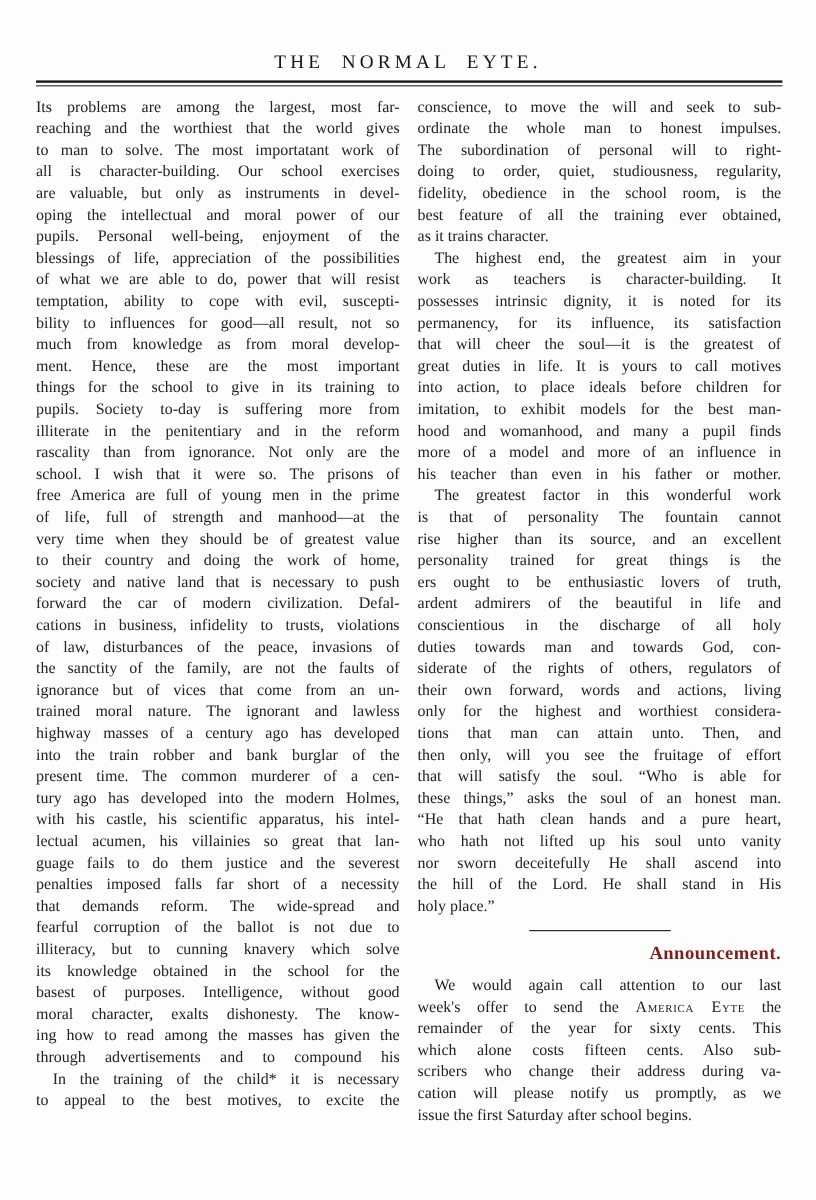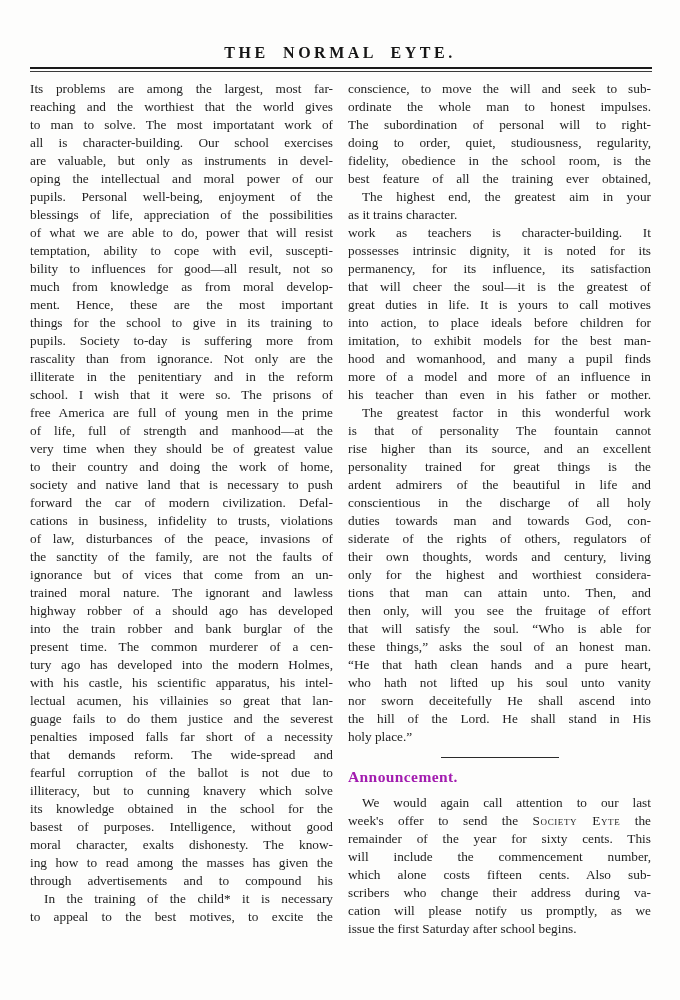--- a/index.html
+++ b/index.html
@@ -17,21 +17,21 @@
     color: #1d1d1d;
   }
   .masthead {
     padding-top: 45px;
     text-align: center;
   }
   .masthead h1 {
     margin: 0;
     font-size: 16px;
     line-height: 16px;
-    font-weight: bold;
+    font-weight: normal;
     letter-spacing: 3.5px;
     word-spacing: 7px;
     color: #161616;
   }
   .double-rule {
     margin: 6px 28px 0 30px;
     height: 2px;
     border-top: 2.5px solid #1a1a1a;
     border-bottom: 1px solid #3a3a3a;
   }
@@ -63,26 +63,26 @@
     letter-spacing: 0.6px;
   }
   .sep-rule {
     width: 118px;
     margin: 11px auto 0 auto;
     border-top: 1.4px solid #2a2a2a;
     height: 0;
   }
   .col-heading {
     margin: 9px 0 7px 0;
-    text-align: left;
+    text-align: right;
     font-size: 15.5px;
     line-height: 20px;
     font-weight: bold;
     letter-spacing: 0.4px;
-    color: #a21caf;
+    color: #7f1d1d;
   }
 </style>
 </head>
 <body>
 
 <div class="page">
   <div class="masthead">
     <h1>THE NORMAL EYTE.</h1>
   </div>
   <div class="double-rule"></div>
@@ -96,35 +96,35 @@
         <div class="tline">oping the intellectual and moral power of our</div>
         <div class="tline">pupils.  Personal well-being, enjoyment of the</div>
         <div class="tline">blessings of life, appreciation of the possibilities</div>
         <div class="tline">of what we are able to do, power that will resist</div>
         <div class="tline">temptation, ability to cope with evil, suscepti-</div>
         <div class="tline">bility to influences for good—all result, not so</div>
         <div class="tline">much from knowledge as from moral develop-</div>
         <div class="tline">ment.  Hence, these are the most important</div>
         <div class="tline">things for the school to give in its training to</div>
         <div class="tline">pupils.  Society to-day is suffering more from</div>
+        <div class="tline">illiterate in the penitentiary and in the reform</div>
         <div class="tline">rascality than from ignorance.  Not only are the</div>
-        <div class="tline">illiterate in the penitentiary and in the reform</div>
         <div class="tline">school.  I wish that it were so.  The prisons of</div>
         <div class="tline">free America are full of young men in the prime</div>
         <div class="tline">of life, full of strength and manhood—at the</div>
         <div class="tline">very time when they should be of greatest value</div>
         <div class="tline">to their country and doing the work of home,</div>
         <div class="tline">society and native land that is necessary to push</div>
         <div class="tline">forward the car of modern civilization.  Defal-</div>
         <div class="tline">cations in business, infidelity to trusts, violations</div>
         <div class="tline">of law, disturbances of the peace, invasions of</div>
         <div class="tline">the sanctity of the family, are not the faults of</div>
         <div class="tline">ignorance but of vices that come from an un-</div>
         <div class="tline">trained moral nature.  The ignorant and lawless</div>
-        <div class="tline">highway robber of a should ago has developed</div>
+        <div class="tline">highway masses of a century ago has developed</div>
         <div class="tline">into the train robber and bank burglar of the</div>
         <div class="tline">present time.  The common murderer of a cen-</div>
         <div class="tline">tury ago has developed into the modern Holmes,</div>
         <div class="tline">with his castle, his scientific apparatus, his intel-</div>
         <div class="tline">lectual acumen, his villainies so great that lan-</div>
         <div class="tline">guage fails to do them justice and the severest</div>
         <div class="tline">penalties imposed falls far short of a necessity</div>
         <div class="tline">that demands reform.  The wide-spread and</div>
         <div class="tline">fearful corruption of the ballot is not due to</div>
         <div class="tline">illiteracy, but to cunning knavery which solve</div>
@@ -136,56 +136,56 @@
         <div class="tline indent">In the training of the child* it is necessary</div>
         <div class="tline">to appeal to the best motives, to excite the</div>
       </div>
     <div class="col">
         <div class="tline">conscience, to move the will and seek to sub-</div>
         <div class="tline">ordinate the whole man to honest impulses.</div>
         <div class="tline">The subordination of personal will to right-</div>
         <div class="tline">doing to order, quiet, studiousness, regularity,</div>
         <div class="tline">fidelity, obedience in the school room, is the</div>
         <div class="tline">best feature of all the training ever obtained,</div>
+        <div class="tline pend">as it trains character.</div>
         <div class="tline indent">The highest end, the greatest aim in your</div>
-        <div class="tline pend">as it trains character.</div>
         <div class="tline">work as teachers is character-building.  It</div>
         <div class="tline">possesses intrinsic dignity, it is noted for its</div>
         <div class="tline">permanency, for its influence, its satisfaction</div>
         <div class="tline">that will cheer the soul—it is the greatest of</div>
         <div class="tline">great duties in life.  It is yours to call motives</div>
         <div class="tline">into action, to place ideals before children for</div>
         <div class="tline">imitation, to exhibit models for the best man-</div>
         <div class="tline">hood and womanhood, and many a pupil finds</div>
         <div class="tline">more of a model and more of an influence in</div>
         <div class="tline">his teacher than even in his father or mother.</div>
         <div class="tline indent">The greatest factor in this wonderful work</div>
         <div class="tline">is that of personality  The fountain cannot</div>
         <div class="tline">rise higher than its source, and an excellent</div>
         <div class="tline">personality trained for great things is the</div>
+        <div class="tline">ers ought to be enthusiastic lovers of truth,</div>
         <div class="tline">ardent admirers of the beautiful in life and</div>
         <div class="tline">conscientious in the discharge of all holy</div>
         <div class="tline">duties towards man and towards God, con-</div>
         <div class="tline">siderate of the rights of others, regulators of</div>
-        <div class="tline">their own thoughts, words and century, living</div>
+        <div class="tline">their own forward, words and actions, living</div>
         <div class="tline">only for the highest and worthiest considera-</div>
         <div class="tline">tions that man can attain unto.  Then, and</div>
         <div class="tline">then only, will you see the fruitage of effort</div>
         <div class="tline">that will satisfy the soul.  “Who is able for</div>
         <div class="tline">these things,” asks the soul of an honest man.</div>
         <div class="tline">“He that hath clean hands and a pure heart,</div>
         <div class="tline">who hath not lifted up his soul unto vanity</div>
         <div class="tline">nor sworn deceitefully   He shall ascend into</div>
         <div class="tline">the hill of the Lord.  He shall stand in His</div>
         <div class="tline pend">holy place.”</div>
         <div class="sep-rule"></div>
         <h2 class="col-heading">Announcement.</h2>
         <div class="tline indent">We would again call attention to our last</div>
-        <div class="tline">week's offer to send the <span class="sc">Society Eyte</span> the</div>
+        <div class="tline">week's offer to send the <span class="sc">America Eyte</span> the</div>
         <div class="tline">remainder of the year for sixty cents.  This</div>
-        <div class="tline">will include the commencement number,</div>
         <div class="tline">which alone costs fifteen cents.  Also sub-</div>
         <div class="tline">scribers who change their address during va-</div>
         <div class="tline">cation will please notify us promptly, as we</div>
         <div class="tline pend">issue the first Saturday after school begins.</div>
       </div>
   </div>
 </div>
 
 </body></html>

